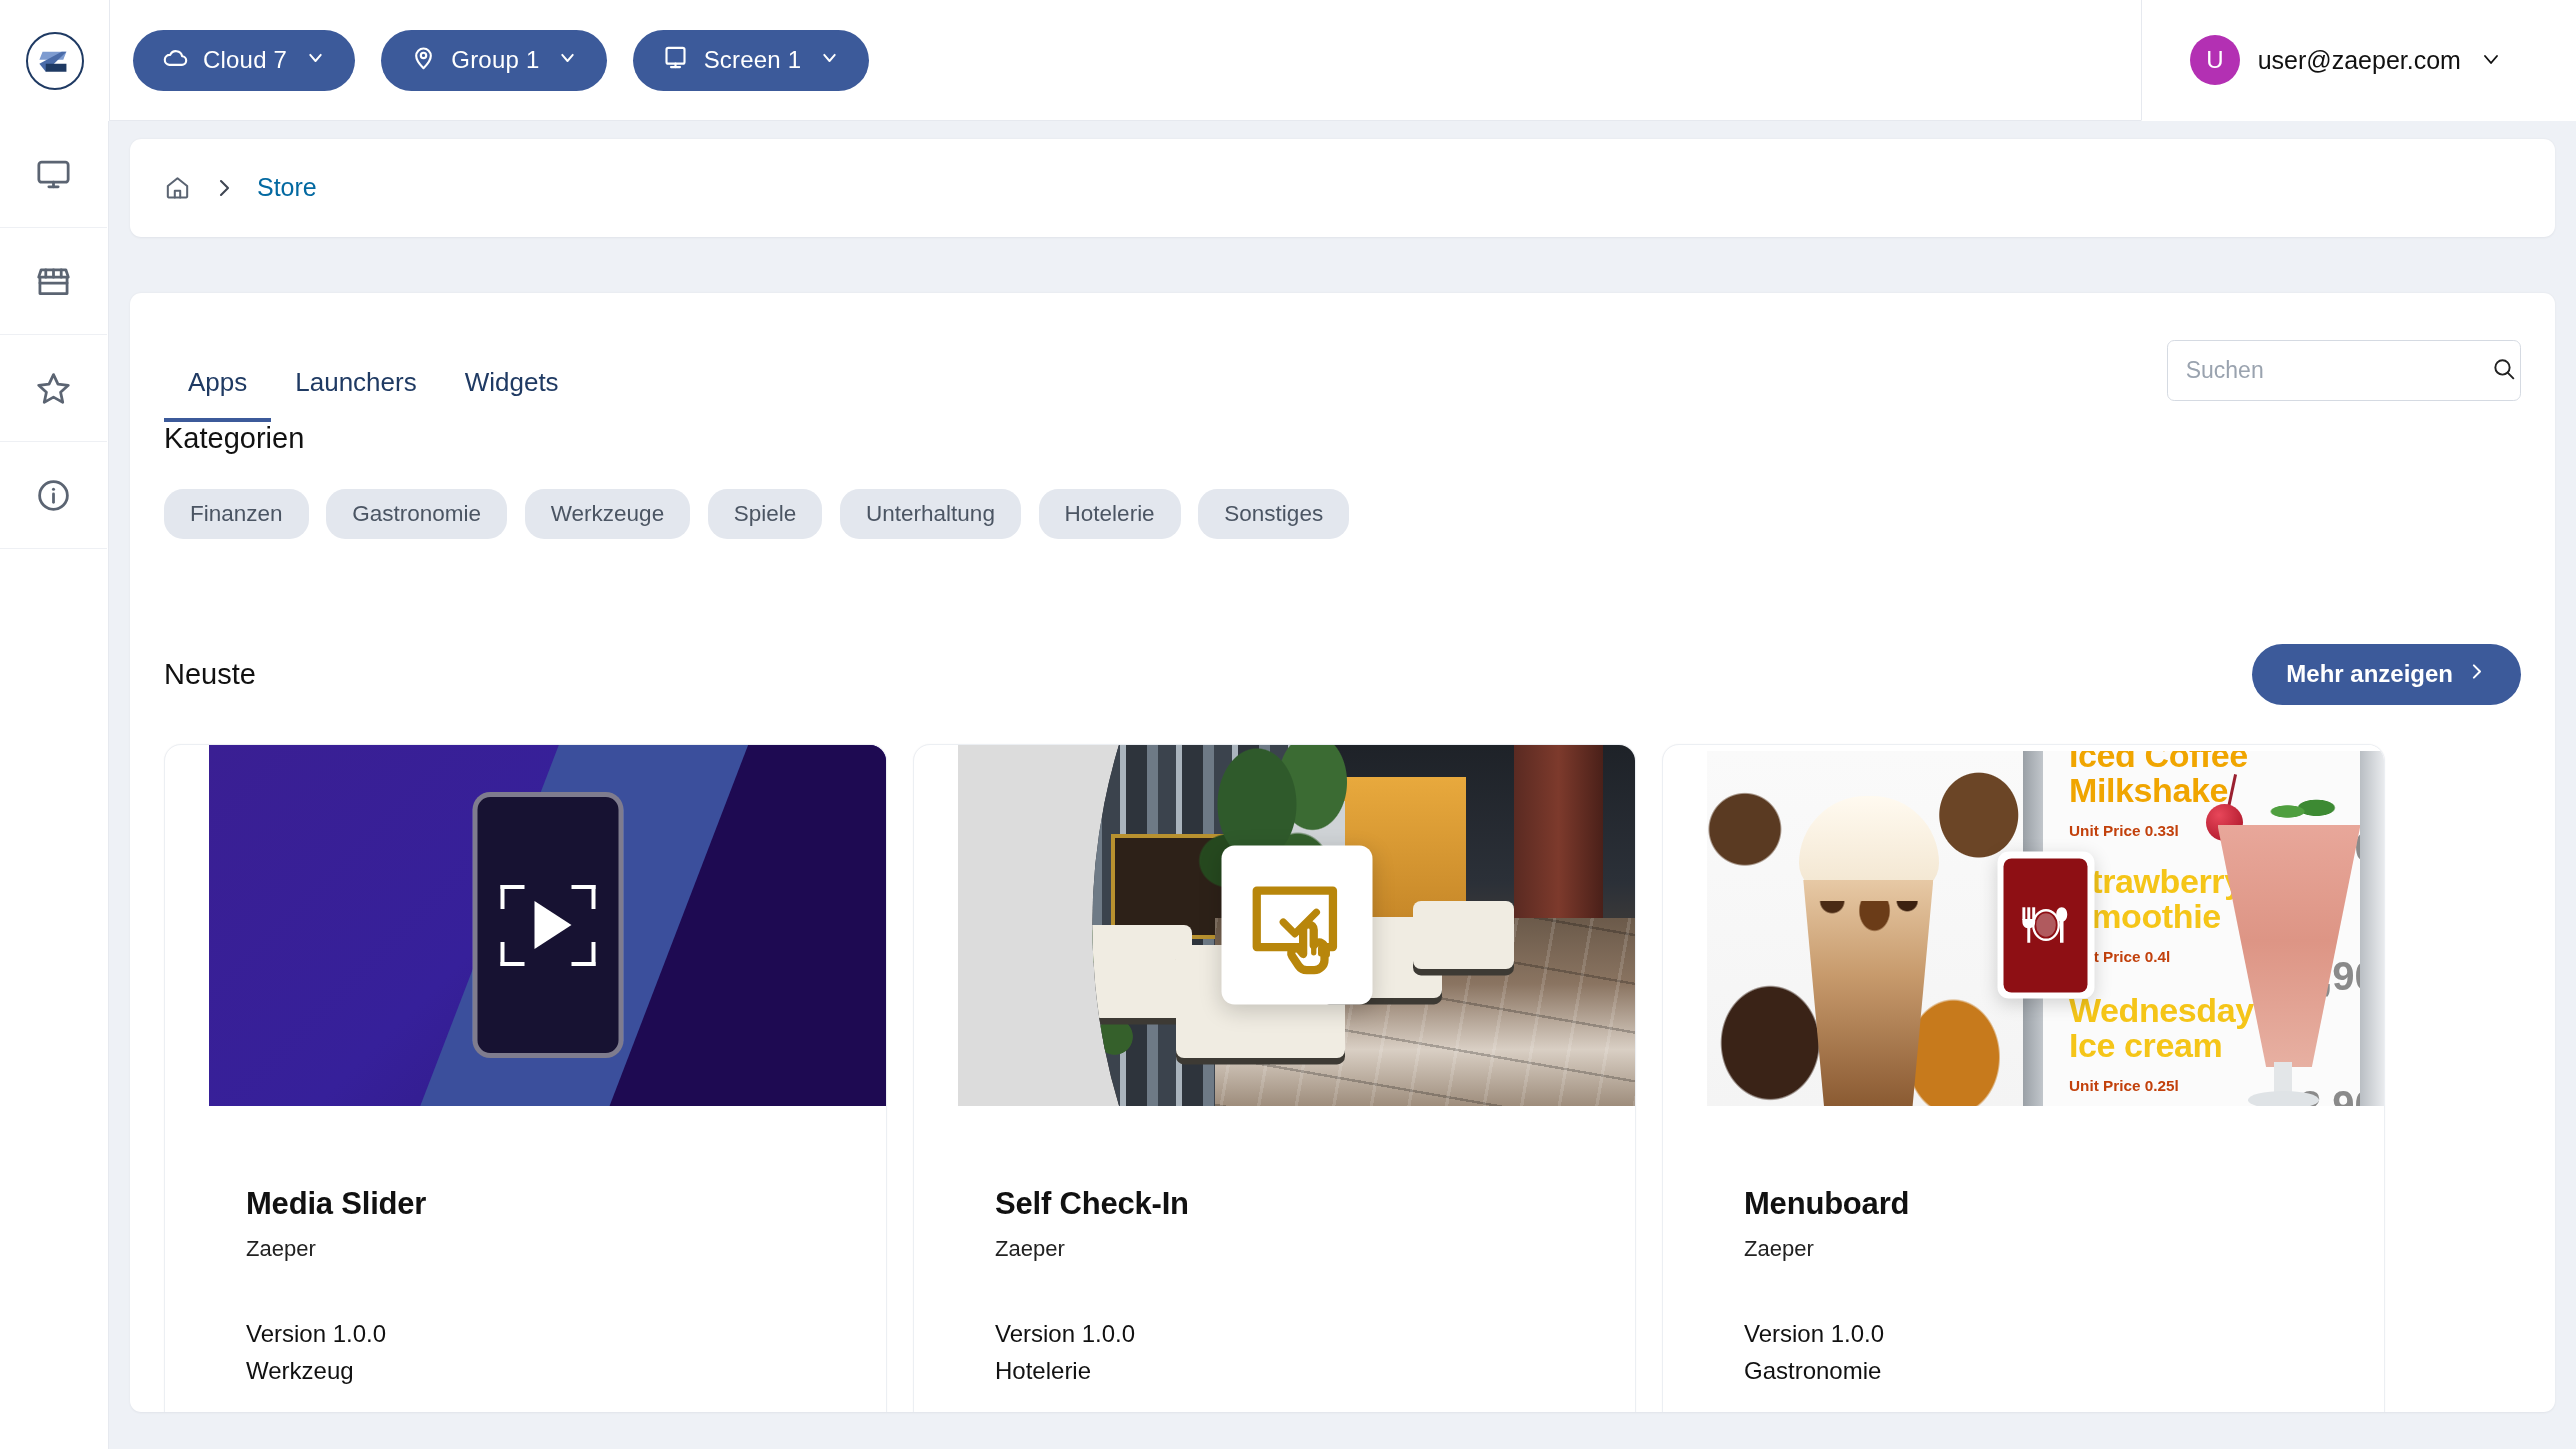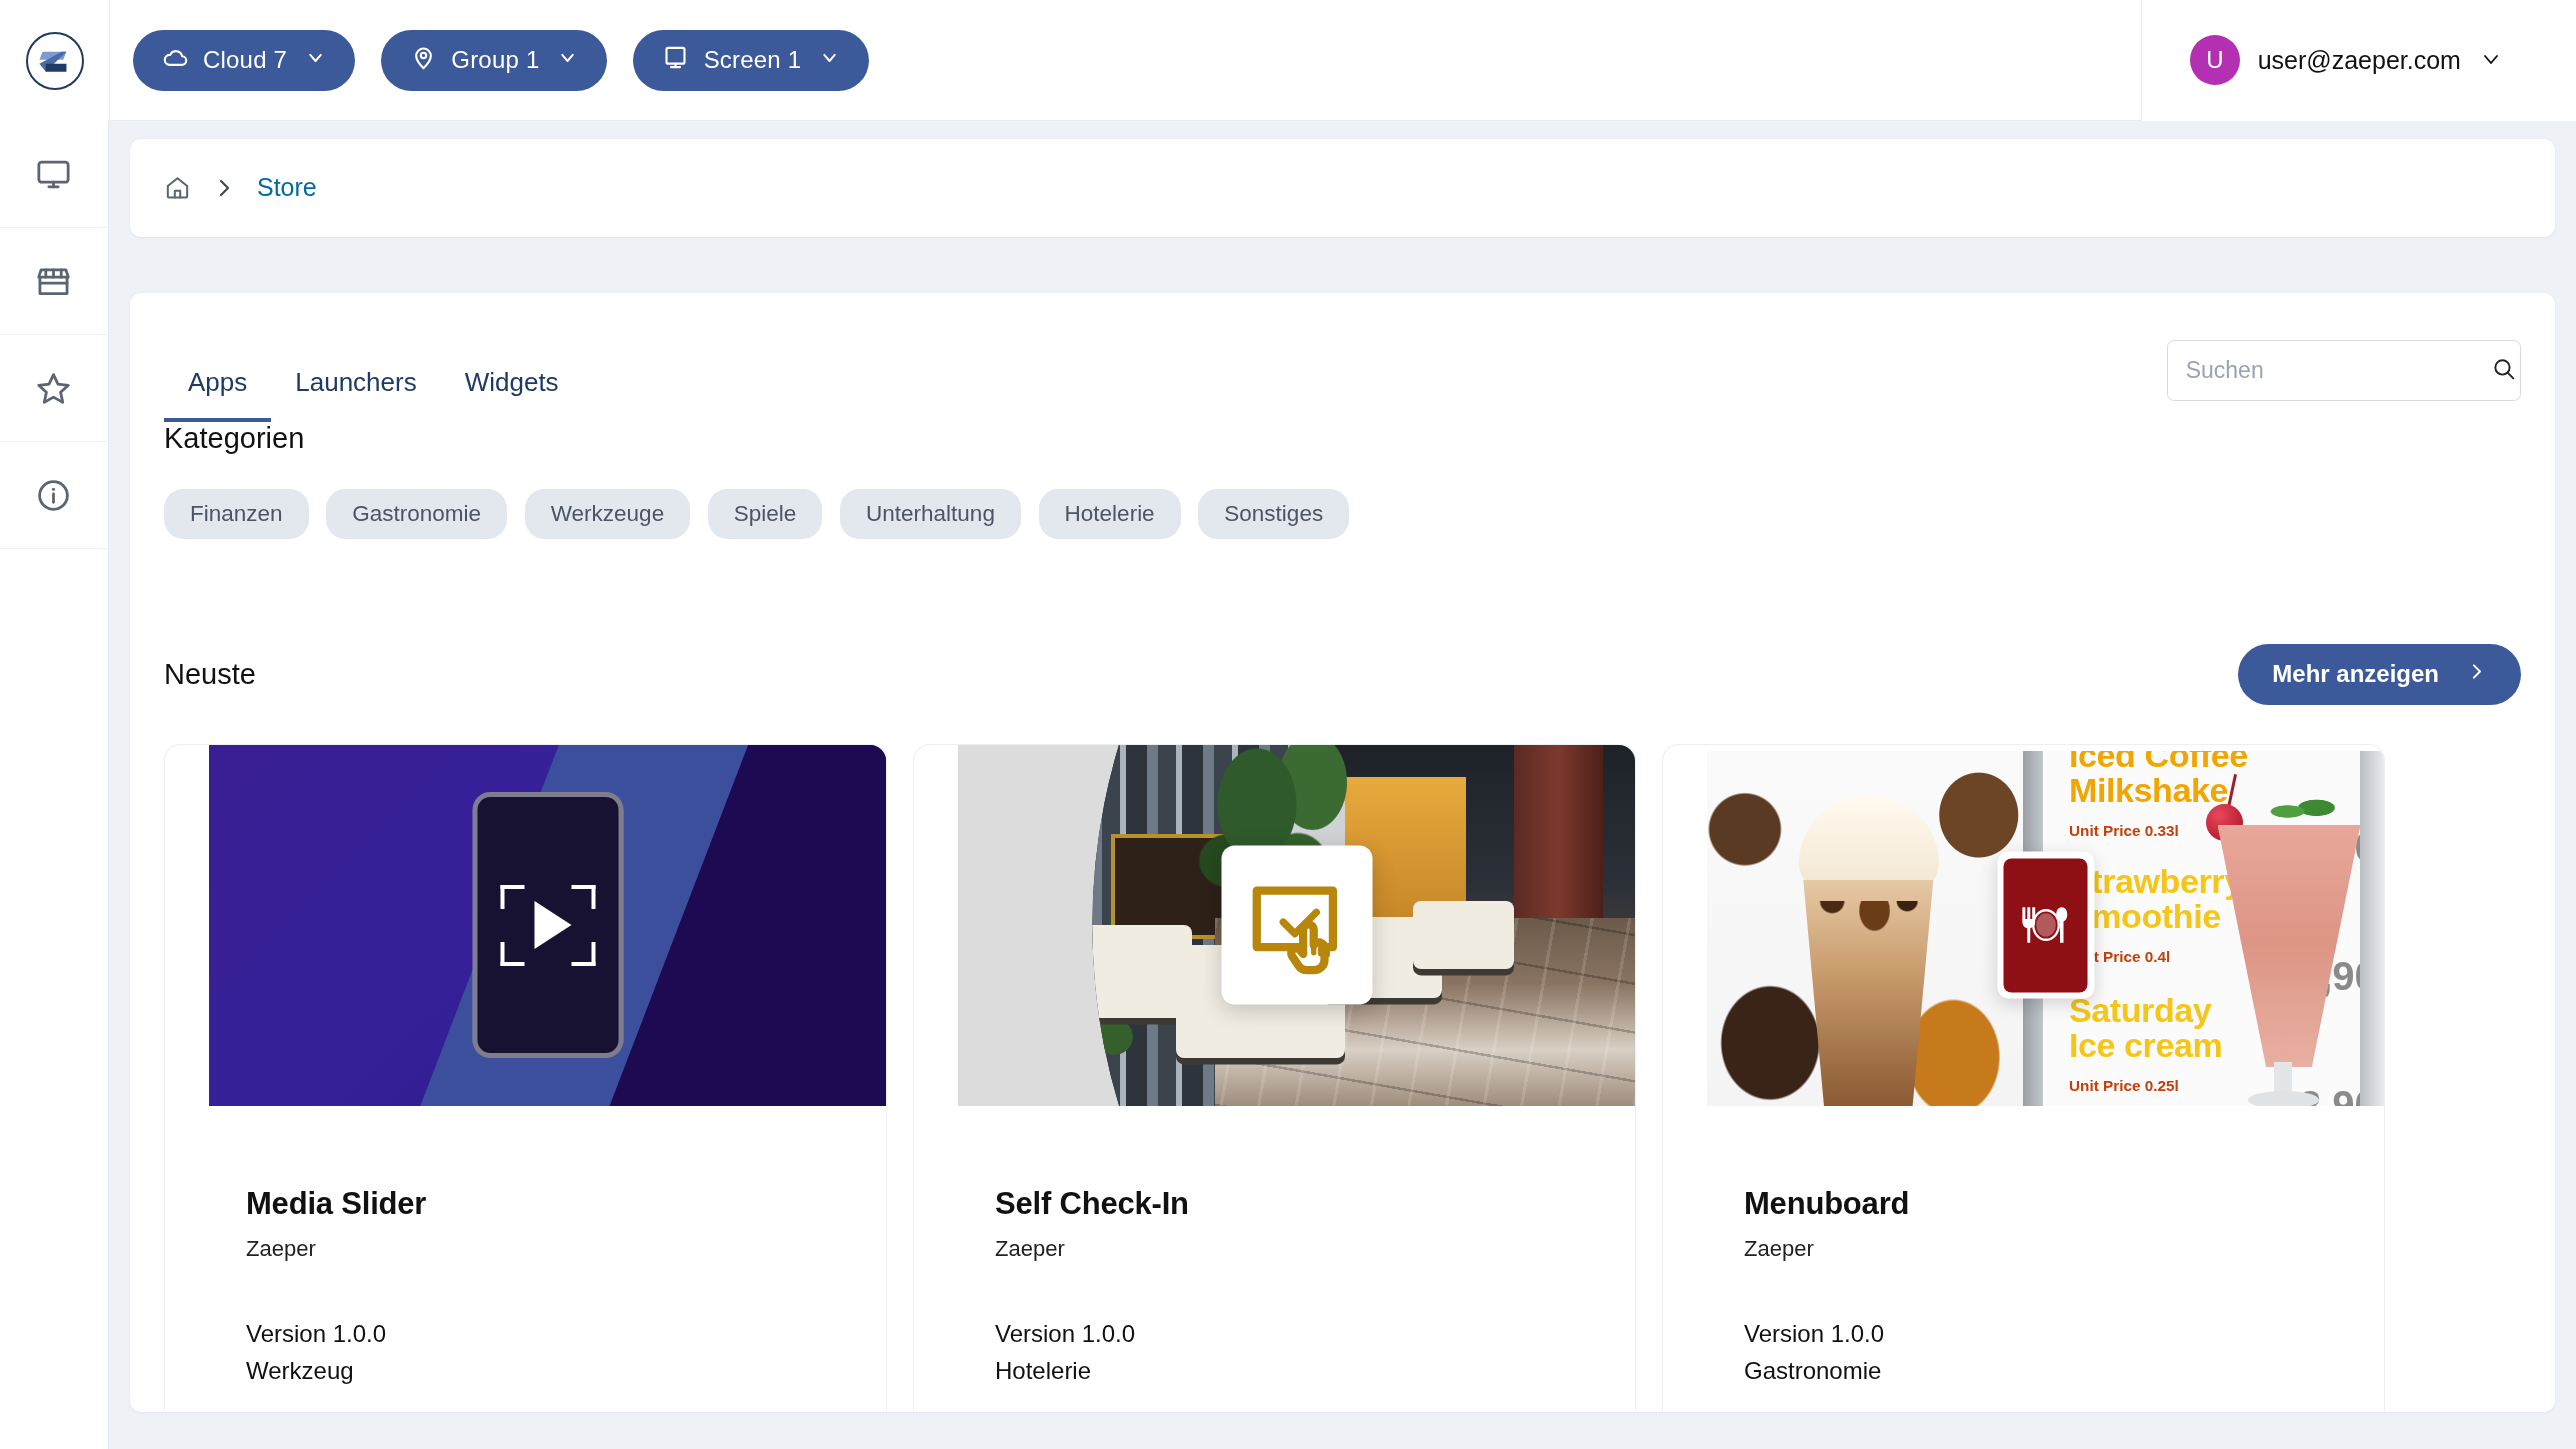--- a/index.html
+++ b/index.html
@@ -148,21 +148,21 @@
     font-size: 22.5px; cursor: pointer; white-space: nowrap;
   }
 
   .neuste-head {
     display: flex; align-items: center; justify-content: space-between;
     margin-top: 105px;
   }
   .more-btn {
     background: #3c5a9a; color: #fff;
     height: 61px; border-radius: 31px;
-    display: flex; align-items: center; gap: 27px;
+    display: flex; align-items: center; gap: 13px;
     padding: 16px 34px; font-size: 24px; font-weight: 700;
     cursor: pointer; border: 0;
     font-family: "Liberation Sans", sans-serif;
   }
 
   .cards {
     display: flex; gap: 26px; margin-top: 39px;
   }
   .app-card {
     width: 723px; flex: 0 0 723px;
@@ -640,21 +640,21 @@
               <div class="mb-p" style="left:256px;top:74px;">3,90</div>
 
               <div class="mb-item" style="top:113px;">
                 <div class="mb-h y2">Strawberry</div>
                 <div class="mb-h y2">Smoothie</div>
                 <div class="mb-u">Unit Price 0.4l</div>
               </div>
               <div class="mb-p" style="left:256px;top:203px;">3,90</div>
 
               <div class="mb-item" style="top:242px;">
-                <div class="mb-h y2">Saturday</div>
+                <div class="mb-h y2">Wednesday</div>
                 <div class="mb-h y2">Ice cream</div>
                 <div class="mb-u">Unit Price 0.25l</div>
               </div>
               <div class="mb-p" style="left:256px;top:332px;">2,90</div>
 
               <div class="t3-shake">
                 <div class="stalk"></div>
                 <div class="cherry"></div>
                 <div class="mint"></div>
                 <div class="gl"></div>

